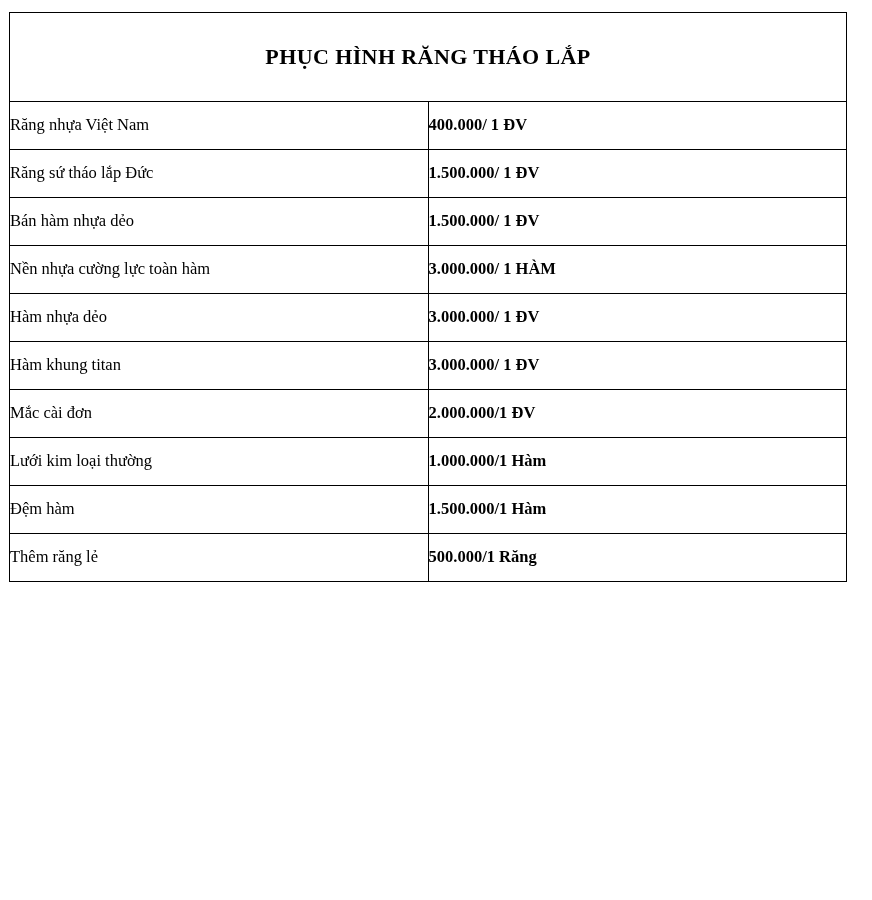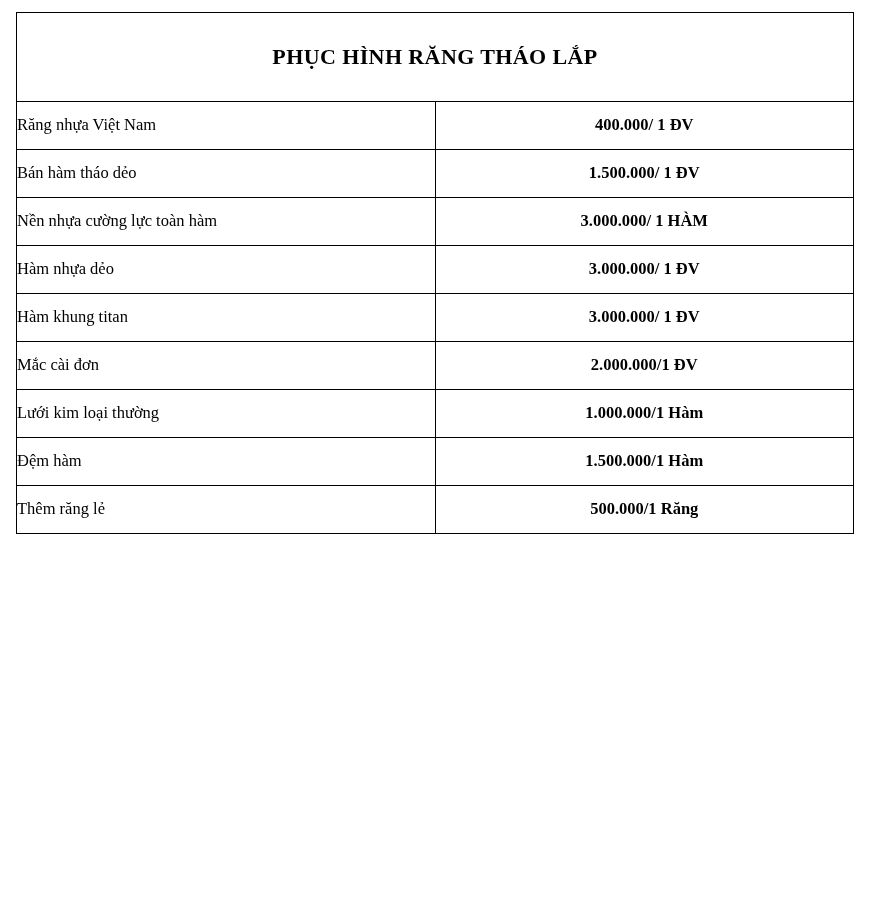--- a/index.html
+++ b/index.html
@@ -15,21 +15,21 @@
     overflow: hidden;
   }
   .page {
     width: 872px;
     height: 900px;
     position: relative;
     box-sizing: border-box;
   }
   .price-table {
     position: absolute;
-    left: 16px;
+    left: 9px;
     top: 12px;
     width: 838px;
     border-collapse: collapse;
     table-layout: fixed;
   }
   .price-table td {
     border: 1px solid #000000;
     padding: 0;
     vertical-align: middle;
   }
@@ -56,38 +56,41 @@
     padding-left: 14px;
     padding-right: 8px;
     line-height: 1.25;
   }
   .svc-price {
     font-size: 16.5px;
     font-weight: bold;
     padding-left: 12px;
     padding-right: 8px;
     line-height: 1.25;
-    text-align: center;
   }
 </style>
 </head>
 <body>
 
 <div class="page">
   <table class="price-table">
     <tbody>
       <tr>
         <td class="title-cell" colspan="2">PHỤC HÌNH RĂNG THÁO LẮP</td>
       </tr>
       <tr>
         <td class="row-cell col-name svc-name">Răng nhựa Việt Nam</td>
         <td class="row-cell col-price svc-price">400.000/ 1 ĐV</td>
       </tr>
       <tr>
-        <td class="row-cell col-name svc-name">Bán hàm tháo dẻo</td>
+        <td class="row-cell col-name svc-name">Răng sứ tháo lắp Đức</td>
+        <td class="row-cell col-price svc-price">1.500.000/ 1 ĐV</td>
+      </tr>
+      <tr>
+        <td class="row-cell col-name svc-name">Bán hàm nhựa dẻo</td>
         <td class="row-cell col-price svc-price">1.500.000/ 1 ĐV</td>
       </tr>
       <tr>
         <td class="row-cell col-name svc-name">Nền nhựa cường lực toàn hàm</td>
         <td class="row-cell col-price svc-price">3.000.000/ 1 HÀM</td>
       </tr>
       <tr>
         <td class="row-cell col-name svc-name">Hàm nhựa dẻo</td>
         <td class="row-cell col-price svc-price">3.000.000/ 1 ĐV</td>
       </tr>

